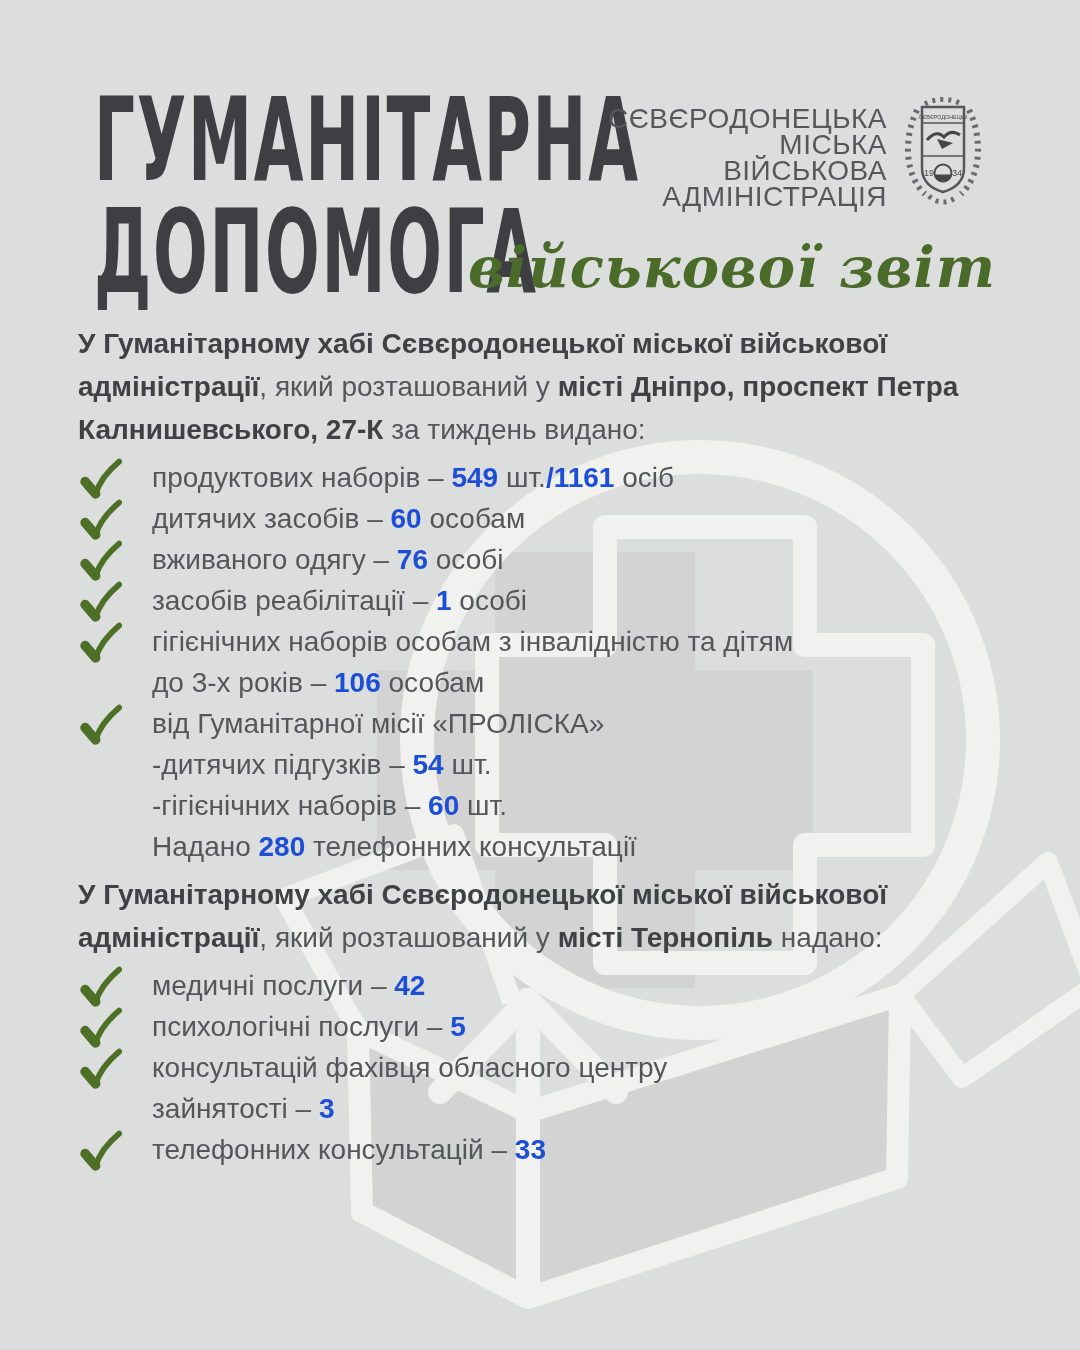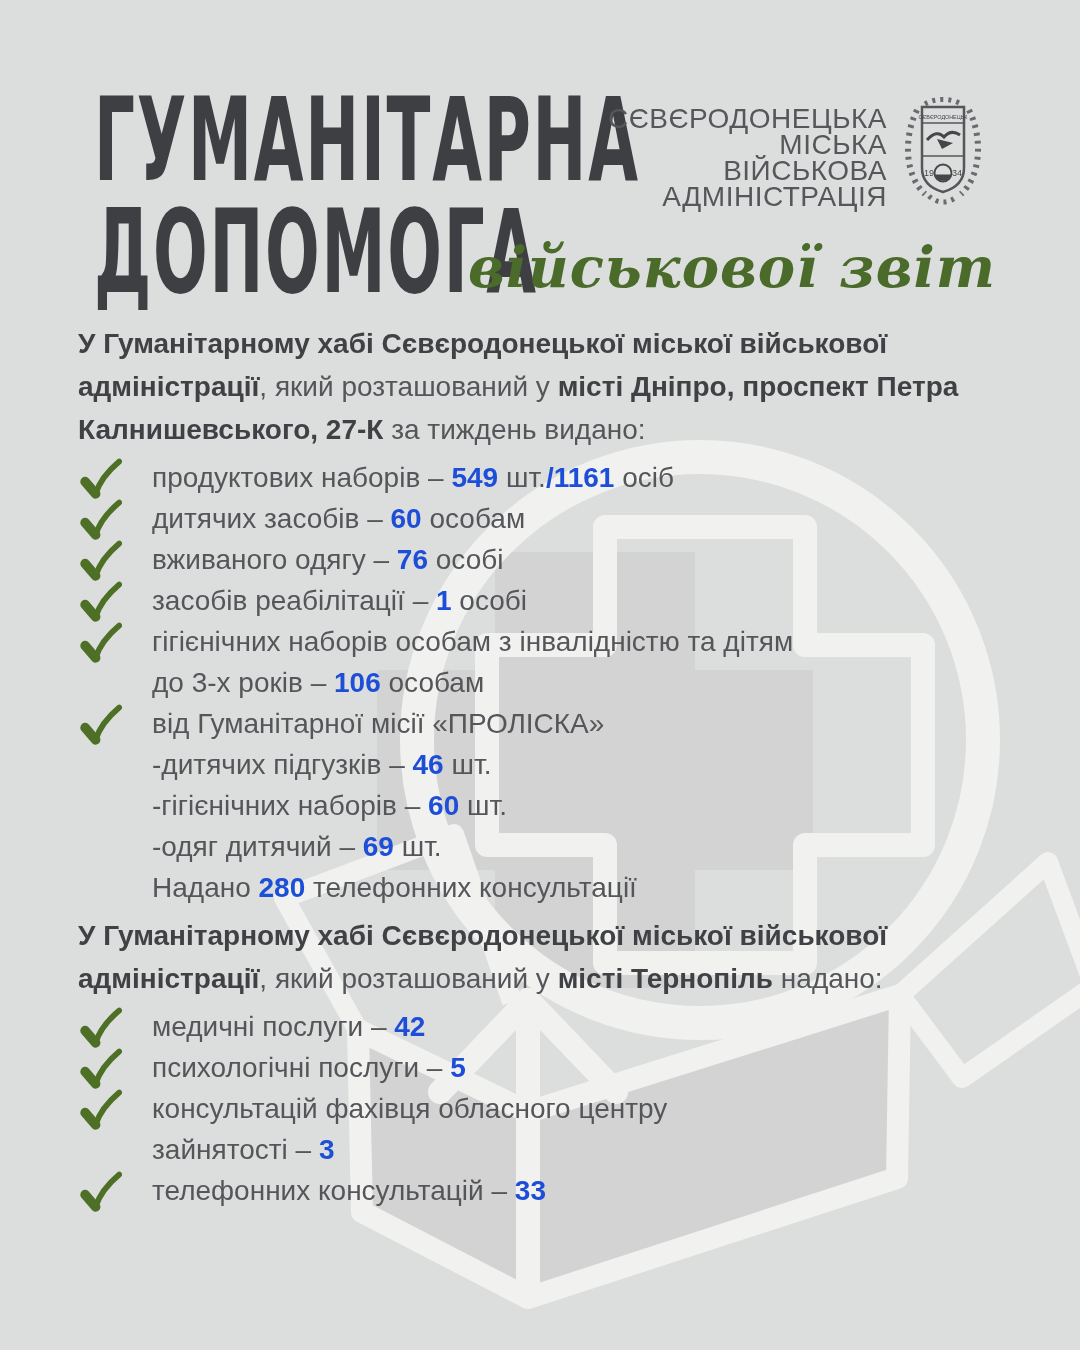--- a/index.html
+++ b/index.html
@@ -126,29 +126,25 @@
             <span class="check">
               <svg viewBox="0 0 48 48">
                 <path d="M7 27 L19 41" fill="none" stroke="#4d7026" stroke-width="11" stroke-linecap="round"></path>
                 <path d="M19 41 C23 28 34 14 46 4" fill="none" stroke="#4d7026" stroke-width="6.5" stroke-linecap="round"></path>
               </svg>
             </span>
             <span class="itext"><span class="seg-n">від Гуманітарної місії «ПРОЛІСКА»</span></span>
           </div>
           <div class="item">
             <span class="check"></span>
-            <span class="itext"><span class="seg-n">-дитячих підгузків – </span><span class="seg-g">46</span><span class="seg-n"> шт.</span></span>
+            <span class="itext"><span class="seg-n">-дитячих підгузків – </span><span class="seg-g">54</span><span class="seg-n"> шт.</span></span>
           </div>
           <div class="item">
             <span class="check"></span>
             <span class="itext"><span class="seg-n">-гігієнічних наборів – </span><span class="seg-g">60</span><span class="seg-n"> шт.</span></span>
-          </div>
-          <div class="item">
-            <span class="check"></span>
-            <span class="itext"><span class="seg-n">-одяг дитячий – </span><span class="seg-g">69</span><span class="seg-n"> шт.</span></span>
           </div>
           <div class="item">
             <span class="check"></span>
             <span class="itext"><span class="seg-n">Надано </span><span class="seg-g">280</span><span class="seg-n"> телефонних консультації</span></span>
           </div>
         </div>
       </section>
     <section>
         <p class="intro"><span class="seg-b">У Гуманітарному хабі Сєвєродонецької міської військової адміністрації</span><span class="seg-n">, який розташований у </span><span class="seg-b">місті Тернопіль</span><span class="seg-n"> надано:</span></p>
         <div class="list">

